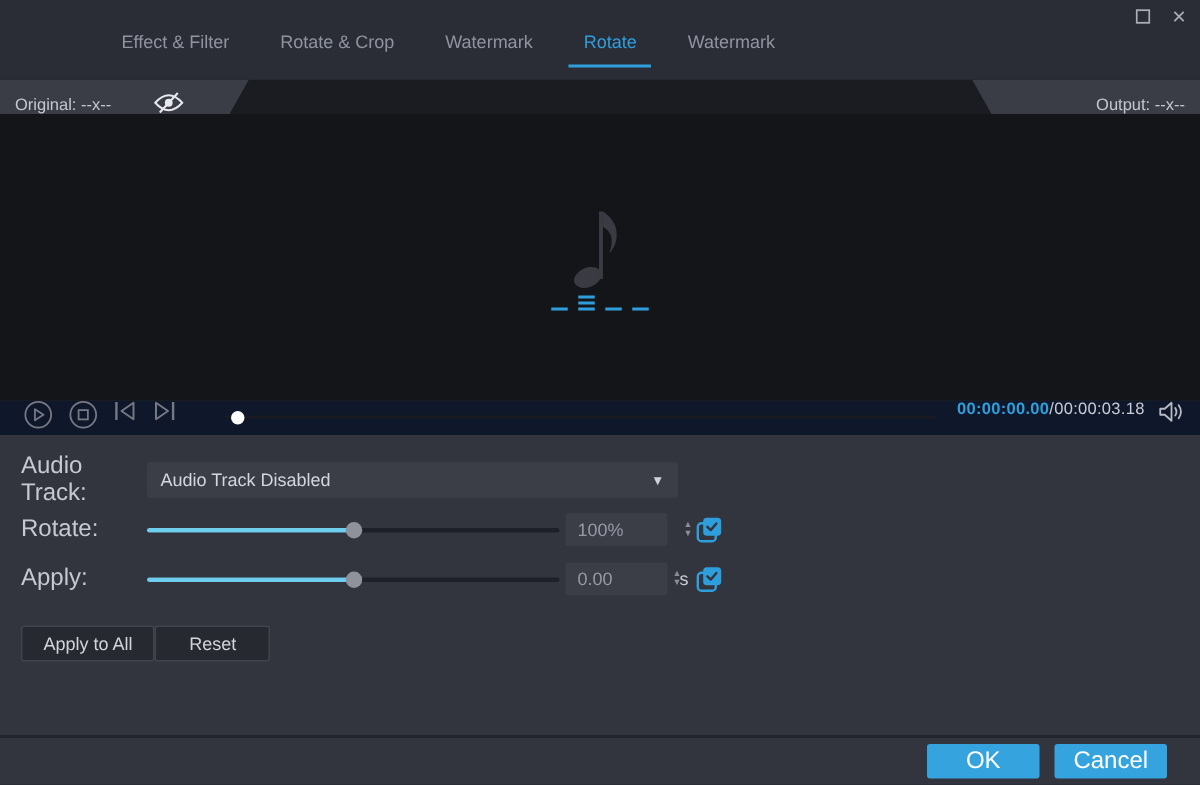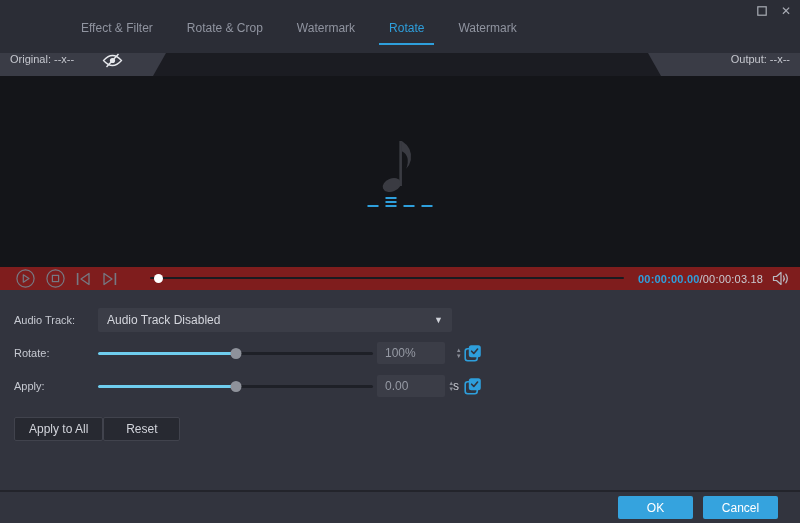--- a/index.html
+++ b/index.html
@@ -11,67 +11,67 @@
   .tabbar { height:53px; background:#2b2d36; position:relative; flex:0 0 auto; }
   .win-controls { position:absolute; top:3px; right:6px; display:flex; gap:8px; }
   .win-btn { width:16px; height:16px; display:flex; align-items:center; justify-content:center; color:#a9acb5; font-size:12px; cursor:default; }
   .tabs { position:absolute; left:64px; bottom:0; height:46px; display:flex; align-items:center; }
   .tab { position:relative; padding:6px 17px 10px; font-size:12px; color:#9094a0; cursor:default; white-space:nowrap; }
   .tab.active { color:#2e9fdc; }
   .tab.active::after { content:""; position:absolute; left:7px; right:7px; bottom:0; height:2px; background:#2e9fdc; }
 
   
   .res-strip { height:23px; background:#1b1c22; display:flex; justify-content:space-between; flex:0 0 auto; }
-  .badge { background:#3a3c46; height:23px; display:flex; align-items:flex-start; font-size:11px; color:#c5c7ce; }
+  .badge { background:#3a3c46; height:23px; display:flex; align-items:flex-end; font-size:11px; color:#c5c7ce; }
   .badge.left { width:166px; padding-left:10px; clip-path:polygon(0 0,100% 0,calc(100% - 13px) 100%,0 100%); }
   .badge.right { width:152px; justify-content:flex-end; padding-right:10px; clip-path:polygon(13px 100%,0 0,100% 0,100% 100%); }
   .eye-wrap { margin-left:28px; display:flex; align-items:center; }
 
   
   .preview { height:191px; background:#141519; position:relative; flex:0 0 auto; }
   .note-wrap { position:absolute; left:50%; top:57px; transform:translateX(-46%); }
   .equalizer { position:absolute; left:50%; top:121px; transform:translateX(-50%); display:flex; align-items:flex-end; gap:7px; height:10px; }
   .eq-dash { width:11px; height:2px; background:#2e9fdc; }
   .eq-stack { display:flex; flex-direction:column; gap:2px; }
   .eq-stack .eq-dash { width:11px; }
 
   
-  .playerbar { height:23px; background:#7f1d1d; display:flex; align-items:center; padding:0 10px 0 16px; flex:0 0 auto; }
+  .playerbar { height:23px; background:#0f172a; display:flex; align-items:flex-start; padding:0 10px 0 16px; flex:0 0 auto; }
   .pbtn { display:flex; align-items:center; justify-content:center; margin-right:11px; cursor:default; }
   .pslider { position:relative; width:474px; height:23px; margin-left:22px; margin-right:14px; cursor:default; }
   .pslider .track { position:absolute; left:0; right:0; top:10px; height:2px; background:#1a1b20; border-radius:1px; }
   .pslider .dot { position:absolute; top:7px; width:9px; height:9px; border-radius:50%; background:#ffffff; transform:translateX(-2px); }
   .timetext { font-size:11px; white-space:nowrap; letter-spacing:0.2px; }
   .timetext .cur { color:#2e9fdc; font-weight:bold; }
   .timetext .tot { color:#c9cbd2; }
   .speaker { margin-left:9px; display:flex; align-items:center; cursor:default; }
 
   
   .settings { flex:1 1 auto; background:#32343e; padding:18px 0 0 14px; }
   .srow { display:flex; align-items:center; margin-bottom:9px; height:24px; }
-  .slabel { width:84px; font-size:11px; color:#c6c9d1; }
+  .slabel { width:84px; font-size:16px; color:#c6c9d1; }
   .dropdown { width:354px; height:24px; background:#3b3d47; border-radius:2px; display:flex; align-items:center; padding:0 9px; font-size:12px; color:#d4d6dd; cursor:default; }
   .dropdown .dd-text { flex:1; }
   .dd-arrow { font-size:9px; color:#cfd2d9; }
   .hslider { position:relative; width:275px; height:24px; cursor:default; }
   .hslider .track { position:absolute; left:0; right:0; top:11px; height:3px; background:#1e2027; border-radius:2px; }
   .hslider .fill { position:absolute; left:0; top:11px; height:3px; background:#6fcdee; border-radius:2px; }
   .hslider .thumb { position:absolute; top:7px; width:11px; height:11px; border-radius:50%; background:#8f929b; transform:translateX(-50%); }
   .spinbox { width:68px; height:22px; margin-left:4px; background:#3b3d47; border-radius:2px; display:flex; align-items:center; padding-left:8px; font-size:12px; color:#969aa4;gap:40px; }
   .spin-arrows { margin-left:auto; display:flex; flex-direction:column; justify-content:center; padding-right:5px; line-height:6px; }
   .spin-arrows span { font-size:6px; color:#8a8d97; cursor:default; }
   .unit { font-size:12px; color:#c9cbd2; margin-left:8px; }
   .apply-icon { margin-left:19px; display:flex; align-items:center; cursor:default; }
   .apply-icon.delay { margin-left:5px; }
   .btnrow { margin-top:19px; display:flex; gap:0; }
   .gbtn { height:24px; background:#272931; border:1px solid #41434d; border-radius:2px; color:#d2d4db; font-size:12px; padding:0 14px; min-width:77px; cursor:default; font-family:inherit; }
 
   
   .footer { flex:0 0 auto; height:33px; background:#32343e; border-top:2px solid #23242b; display:flex; align-items:center; justify-content:flex-end; padding-right:22px; gap:10px; }
-  .bluebtn { width:75px; height:23px; background:#35a3de; border:none; border-radius:2px; color:#ffffff; font-size:12px; cursor:default; font-family:inherit; }
+  .bluebtn { width:75px; height:23px; background:#35a3de; border:none; border-radius:2px; color:#ffffff; font-size:16px; cursor:default; font-family:inherit; }
 </style>
 </head>
 <body>
 
 <div class="window">
 
   <div class="tabbar">
     <div class="tabs">
       <div class="tab">Effect &amp; Filter</div>
       <div class="tab">Rotate &amp; Crop</div>

